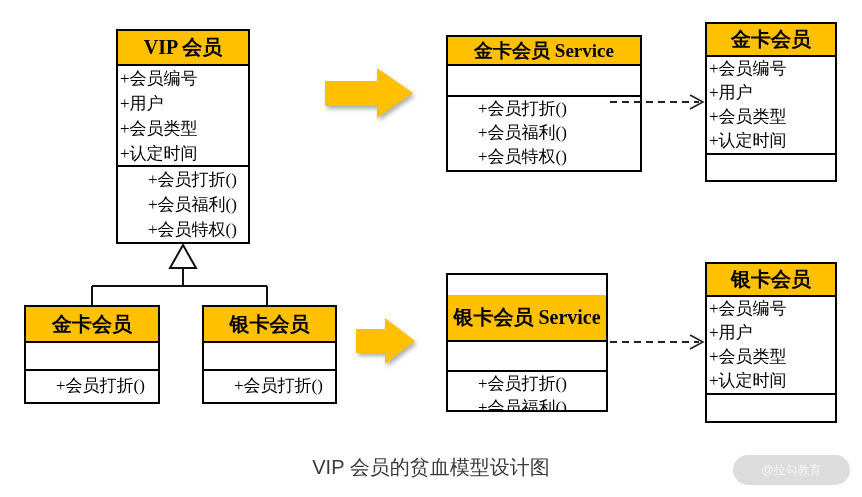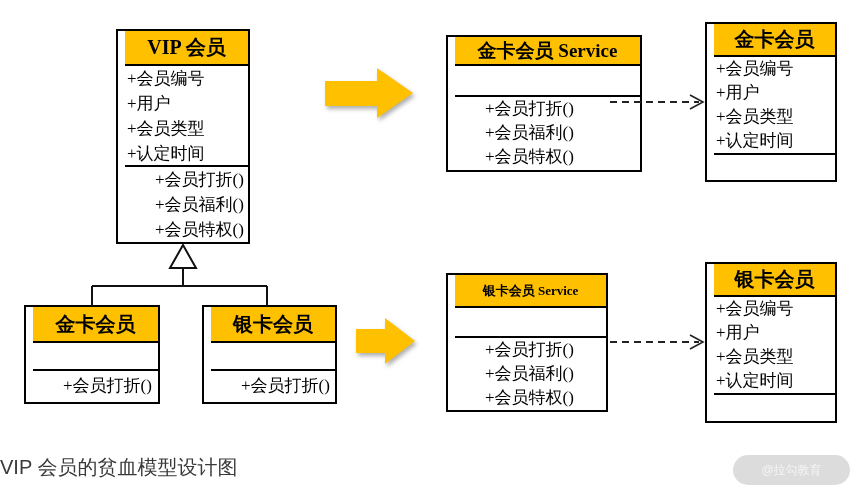--- a/index.html
+++ b/index.html
@@ -8,21 +8,21 @@
     --border-color:#000000;
     --watermark-bg:#dcdcdc;
     --watermark-text:#f4f4f4;
     --caption-color:#3a3a3a;
   }
   html,body{margin:0;padding:0;background:#ffffff;}
   #canvas{position:relative;width:862px;height:497px;background:#ffffff;overflow:hidden;
           font-family:"Liberation Serif","DejaVu Serif",serif;}
 
   .uml-box{position:absolute;box-sizing:border-box;border:2px solid var(--border-color);
-           background:#ffffff;display:flex;flex-direction:column;padding-left:7px;}
+           background:#ffffff;display:flex;flex-direction:column;}
   .uml-header{box-sizing:border-box;background:var(--header-fill);border-bottom:2px solid var(--border-color);
               font-weight:bold;display:flex;align-items:center;justify-content:center;
               color:#000;white-space:nowrap;}
   .uml-attrs{box-sizing:border-box;border-bottom:2px solid var(--border-color);overflow:hidden;}
   .uml-methods{flex:1;overflow:hidden;margin-left:28px;}
   .uml-row{font-size:17px;color:#000;padding-left:2px;white-space:nowrap;}
 
   
   #box-vip{left:116px;top:29px;width:134px;height:215px;}
   #box-vip .uml-header{height:35px;font-size:20px;}
@@ -33,42 +33,42 @@
   #box-gold-sub{left:24px;top:305px;width:136px;height:99px;}
   #box-silver-sub{left:202px;top:305px;width:135px;height:99px;}
   #box-gold-sub .uml-header,#box-silver-sub .uml-header{height:36px;font-size:20px;}
   #box-gold-sub .uml-attrs,#box-silver-sub .uml-attrs{height:28px;}
   #box-gold-sub .uml-row,#box-silver-sub .uml-row{line-height:29px;}
 
   
   #box-gold-service{left:446px;top:35px;width:196px;height:137px;}
   #box-silver-service{left:446px;top:273px;width:162px;height:139px;}
   #box-gold-service .uml-header{height:29px;font-size:19px;}
-  #box-silver-service .uml-header{height:33px;font-size:13px;}
+  #box-silver-service .uml-header{height:47px;font-size:20px;margin-top:20px;}
   #box-gold-service .uml-attrs{height:31px;}
   #box-silver-service .uml-attrs{height:30px;}
   #box-gold-service .uml-row,#box-silver-service .uml-row{line-height:24px;}
 
   
   #box-gold-entity{left:705px;top:22px;width:132px;height:160px;}
   #box-silver-entity{left:705px;top:262px;width:132px;height:161px;}
   #box-gold-entity .uml-header,#box-silver-entity .uml-header{height:33px;font-size:20px;}
   #box-gold-entity .uml-attrs,#box-silver-entity .uml-attrs{height:98px;}
   #box-gold-entity .uml-row,#box-silver-entity .uml-row{line-height:24px;}
 
   
   #overlay{position:absolute;left:0;top:0;width:862px;height:497px;pointer-events:none;}
   .conn{stroke:#111;stroke-width:2;fill:none;}
   .tri{stroke:#111;stroke-width:2;fill:#ffffff;}
   .dep{stroke:#222;stroke-width:2;fill:none;stroke-dasharray:7 5;}
   .dep-head{stroke:#222;stroke-width:1.6;fill:none;}
   .block-arrow{fill:var(--arrow-fill);filter:drop-shadow(2px 3px 2px rgba(110,110,110,0.55));}
 
   
-  #caption{position:absolute;left:0;top:454px;width:862px;text-align:left;
+  #caption{position:absolute;left:0;top:454px;width:862px;text-align:center;
            font-family:"Liberation Sans","DejaVu Sans",sans-serif;
            font-size:20px;color:var(--caption-color);}
   #watermark{position:absolute;left:733px;top:455px;width:117px;height:30px;
              background:var(--watermark-bg);border-radius:15px;
              display:flex;align-items:center;justify-content:center;
              font-family:"Liberation Sans","DejaVu Sans",sans-serif;
              font-size:12px;color:var(--watermark-text);}
 </style>
 </head>
 <body>

